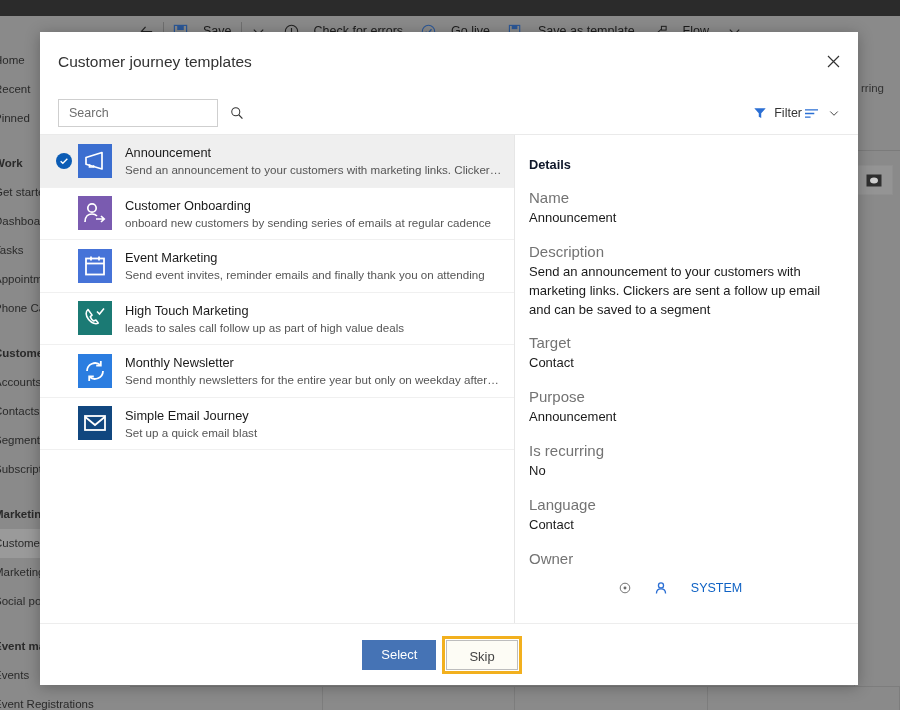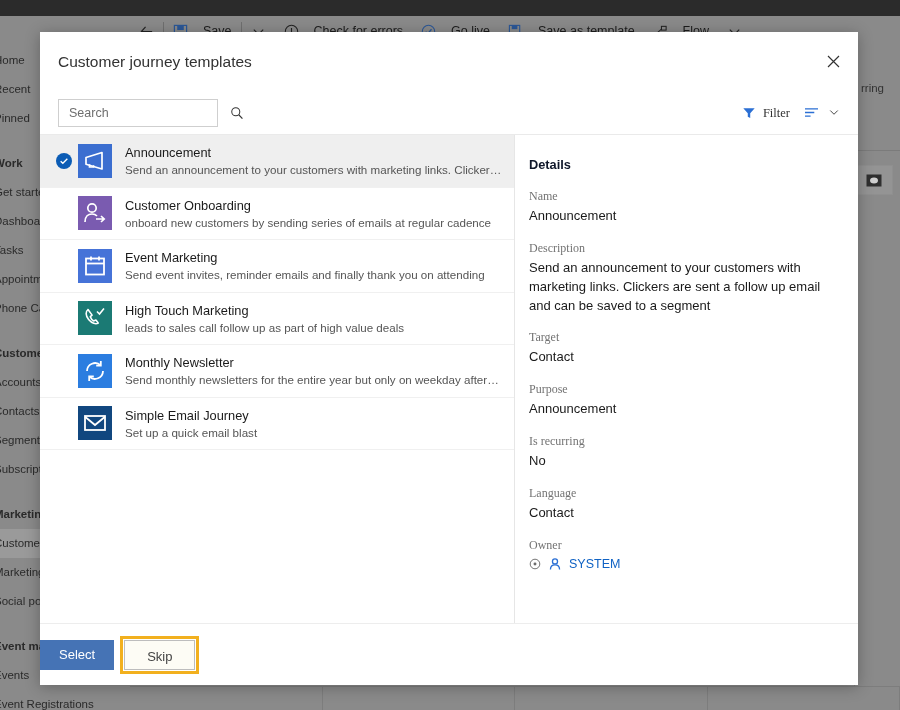--- a/index.html
+++ b/index.html
@@ -131,21 +131,21 @@
     flex: 1; border: none; outline: none;
     font-size: 12.5px; color: #be185d;
     font-family: "Liberation Sans", sans-serif;
     background: transparent;
   }
   .search-box input::placeholder { color: #6e6e6e; }
   .search-ico { width: 14px; height: 14px; flex: 0 0 14px; }
 
   .toolbar-right {
     margin-left: auto;
-    display: flex; align-items: flex-start; gap: 14px; font-family: Liberation Serif, serif;
+    display: flex; align-items: center; gap: 2px;
   }
   .filter-btn {
     display: flex; align-items: center; gap: 7px;
     cursor: pointer; font-size: 12.5px; color: #333;
   }
   .sort-btn {
     display: flex; align-items: center; gap: 9px;
     cursor: pointer;
   }
 
@@ -196,37 +196,38 @@
     flex: 1;
     padding: 22px 26px 0 14px;
     overflow-y: auto;
   }
   .details-title {
     font-size: 12.8px; font-weight: bold; color: #0f172a;
     margin-bottom: 17px;
   }
   .field { margin-bottom: 15px; }
   .field-label {
-    font-size: 12px; color: #737373; margin-bottom: 3px; font-family: Liberation Serif, serif;
+    font-size: 15px; color: #737373; margin-bottom: 3px;
   }
   .field-value {
     font-size: 13px; color: #1a1a1a; line-height: 1.45;
   }
   .owner-row {
-    display: flex; align-items: center; gap: 7px;
-    margin-top: 4px;
+    display: flex; align-items: center; gap: 23px;
+    margin-top: 14px;
+    justify-content: center;
   }
   .owner-name {
     font-size: 12.5px; color: #0f62c4; cursor: pointer;
   }
 
   .modal-footer {
     height: 62px;
     border-top: 1px solid #ededed;
-    display: flex; align-items: center; justify-content: flex-start;
+    display: flex; align-items: center; justify-content: center;
     padding-right: 14px; gap: 10px;
   }
   .btn {
     height: 30px; min-width: 70px;
     font-size: 13px;
     font-family: "Liberation Sans", sans-serif;
     cursor: pointer;
   }
   .btn-primary {
     background: #4573b5; color: #fff; border: 1px solid #4573b5;

